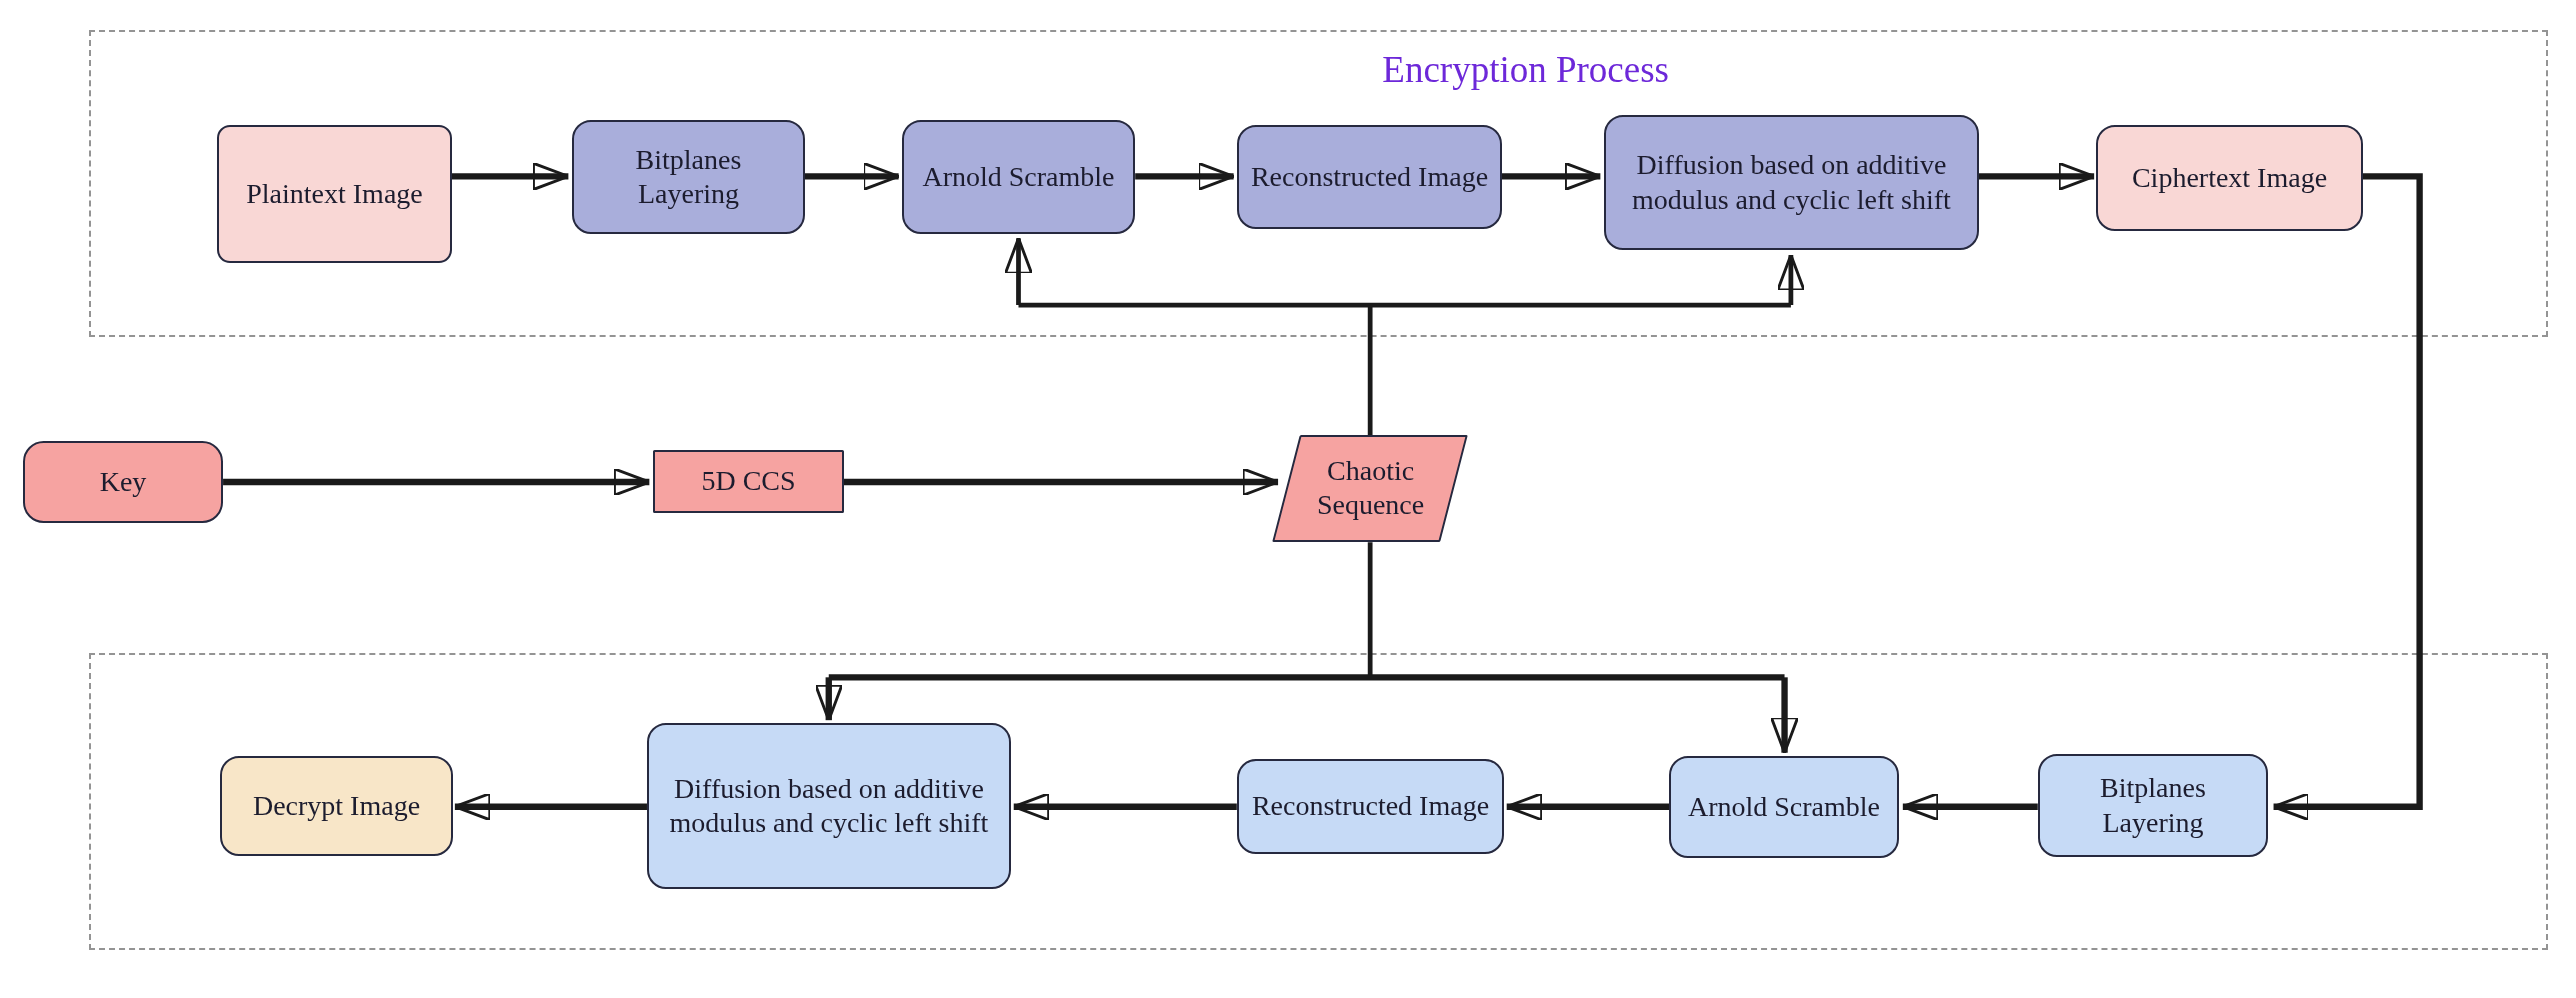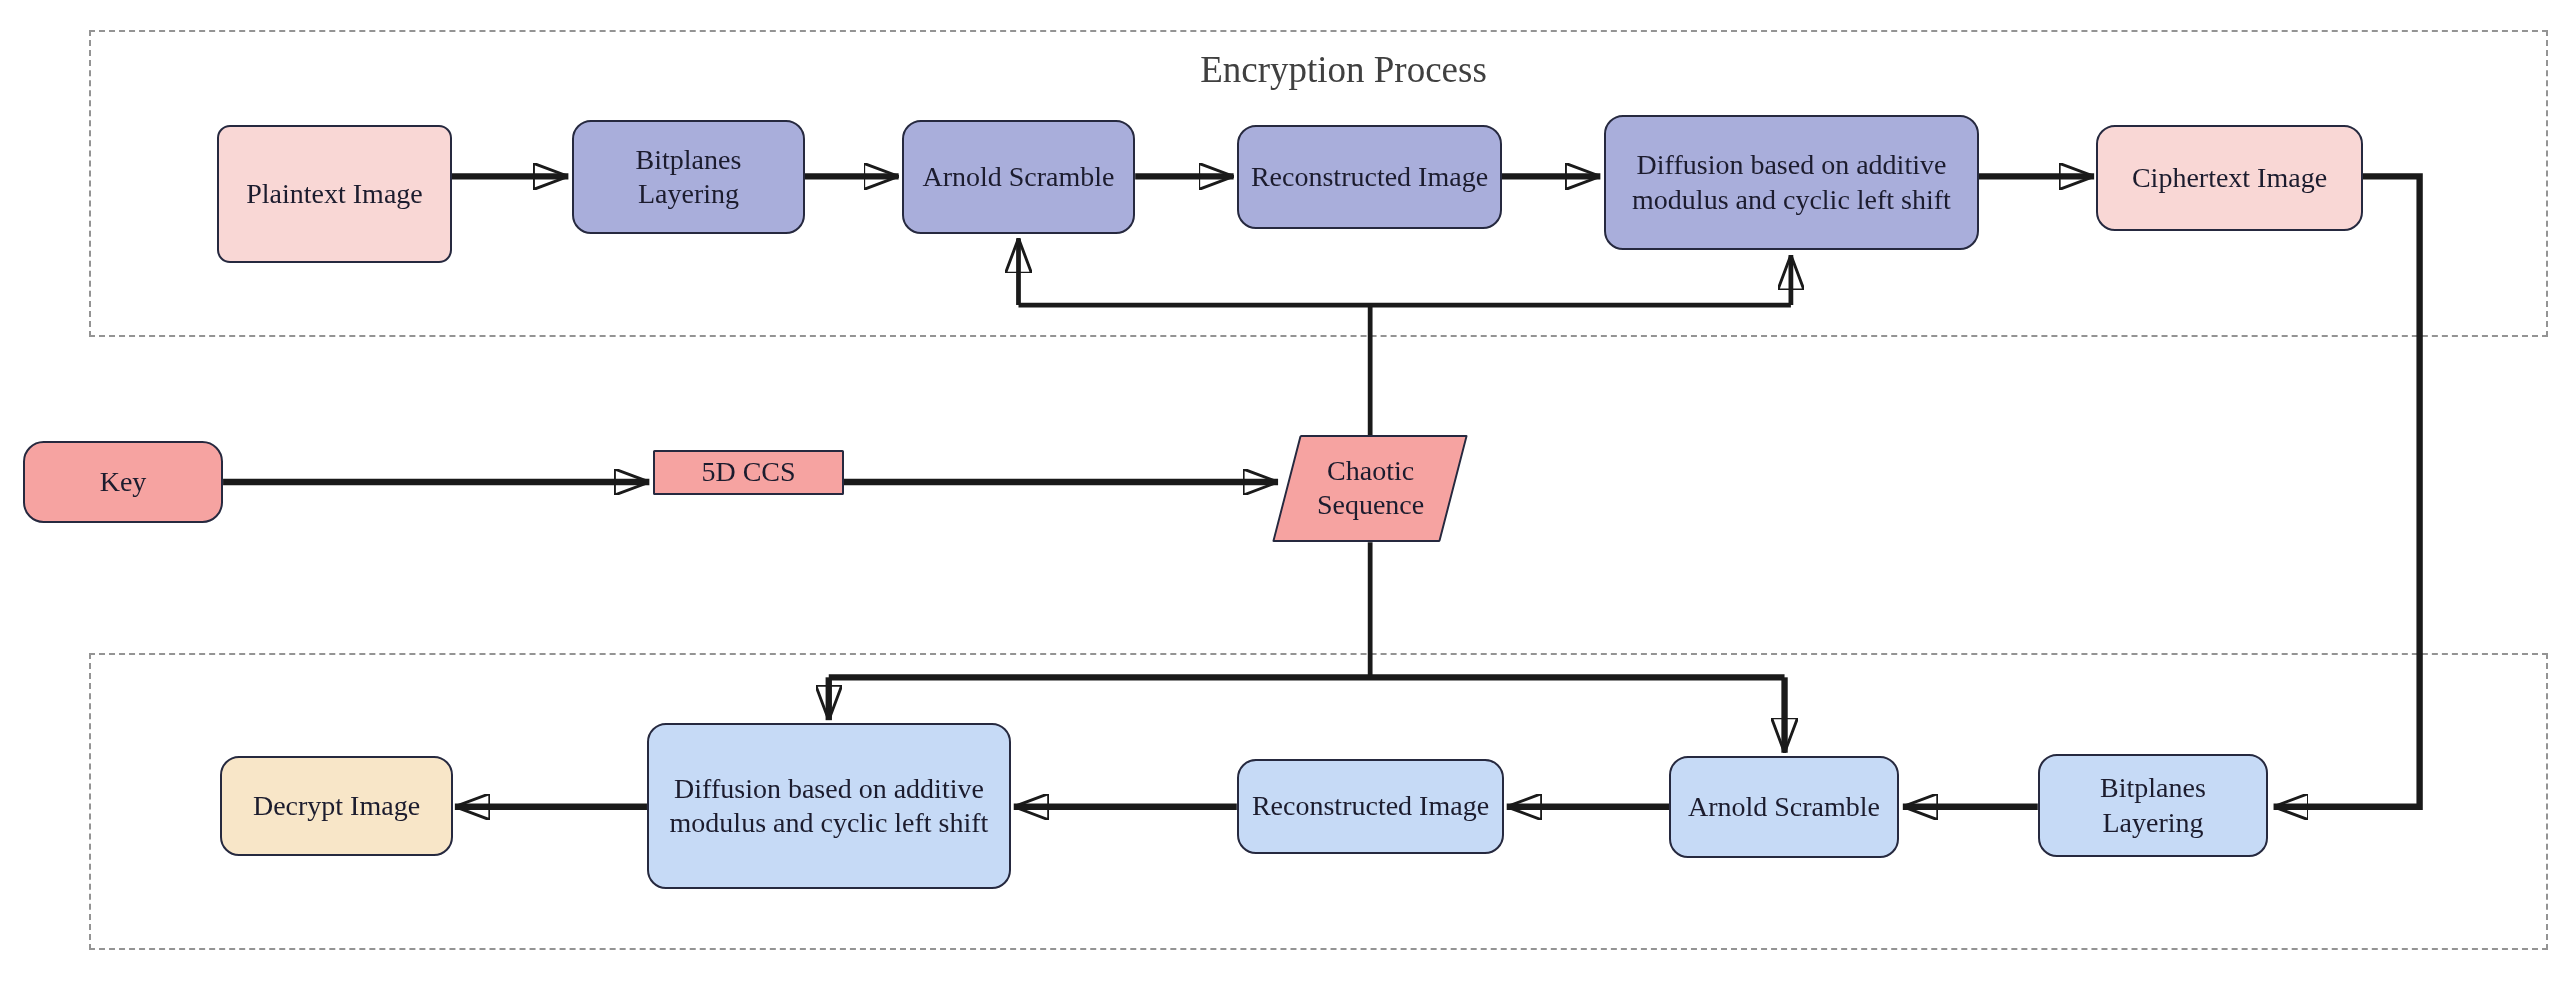--- a/index.html
+++ b/index.html
@@ -13,22 +13,22 @@
   }
   
   .group{
     position:absolute;
     border:2.4px dashed #949494;
     background:transparent;
   }
   .group-title{
     position:absolute;
     font-size:37px;
-    text-align:center;
-    color:#404040;
+    text-align:right;
+    color:#6d28d9;
     white-space:nowrap;
   }
   
   #wires{position:absolute;left:0;top:0;width:2576px;height:999px;}
   #wires path{fill:none;stroke:#1a1a1a;}
   .w8{stroke-width:8px;}
   .w6{stroke-width:6px;}
   
   .node{
     position:absolute;
@@ -110,21 +110,21 @@
   <div class="node fill-purple" style="left:1604px;top:115px;width:375px;height:135px;">
     <span style="max-width:333px;">Diffusion based on additive modulus and cyclic left shift</span>
   </div>
   <div class="node fill-salmon" style="left:23px;top:441px;width:200px;height:82px;border-radius:20.6px;">
     <span>Key</span>
   </div>
 
   <div class="node fill-pink" style="left:2096px;top:125px;width:267px;height:106px;">
     <span>Ciphertext Image</span>
   </div>
-  <div class="node fill-salmon sharp" style="left:653px;top:450px;width:191px;height:45px;">
+  <div class="node fill-salmon sharp" style="left:653px;top:450px;width:191px;height:63px;">
     <span>5D CCS</span>
   </div>
   <div class="node fill-salmon sharp skewed" style="left:1286px;top:435px;width:168px;height:107px;z-index:3;">
     <span style="max-width:147px;">Chaotic Sequence</span>
   </div>
 
   <div class="node fill-cream" style="left:220px;top:756px;width:233px;height:100px;">
     <span>Decrypt Image</span>
   </div>
   <div class="node fill-blue" style="left:647px;top:723px;width:364px;height:166px;">

